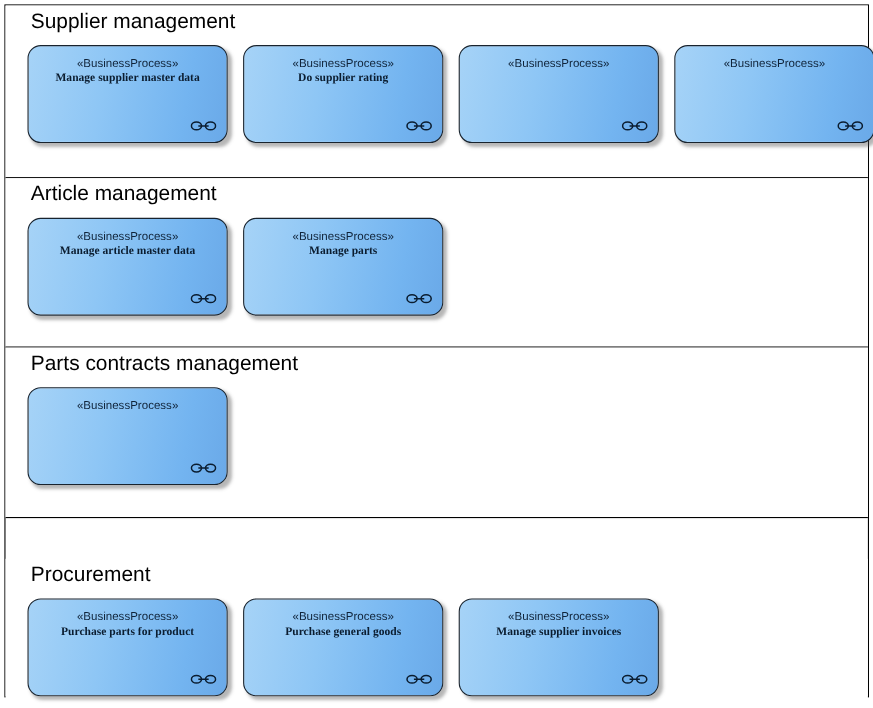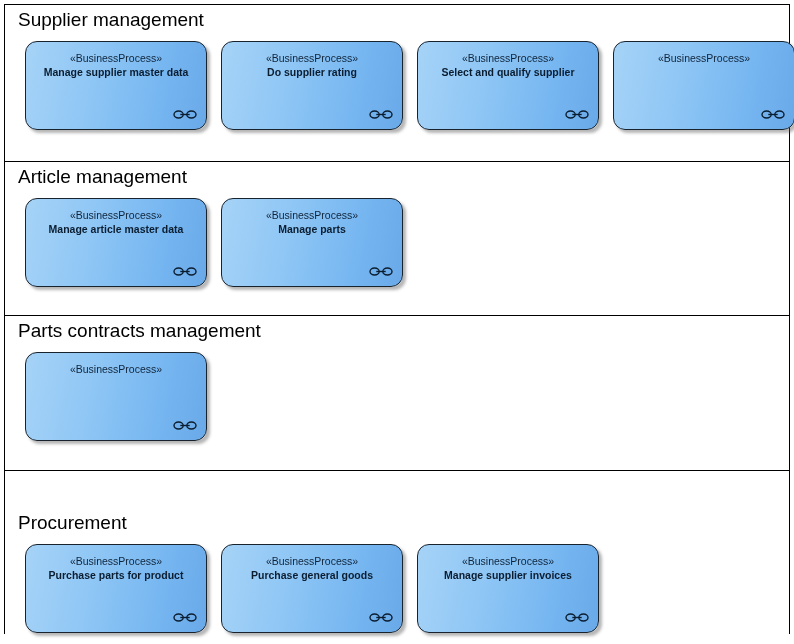--- a/index.html
+++ b/index.html
@@ -31,21 +31,21 @@
     box-sizing: border-box;
     border-bottom: 1px solid #000000;
     background: #ffffff;
   }
   .section.last {
     border-bottom: none;
   }
 
   .section-title {
     position: absolute;
-    left: 13px;
+    left: 23px;
     top: 4px;
     font-family: "Liberation Sans", sans-serif;
     font-size: 19px;
     font-weight: 400;
     color: #000000;
     letter-spacing: 0px;
     white-space: nowrap;
     line-height: 22px;
   }
 
@@ -83,21 +83,21 @@
     font-size: 10.5px;
     font-weight: 400;
     color: #10243a;
     line-height: 14px;
     white-space: nowrap;
     text-align: center;
   }
 
   .process-name {
     display: block;
-    font-family: Liberation Sans, sans-serif;
+    font-family: Liberation Serif, serif;
     font-size: 10.5px;
     font-weight: bold;
     color: #0b1d30;
     line-height: 14px;
   }
 
   .process-icon {
     position: absolute;
     right: 9px;
     bottom: 9px;
@@ -136,21 +136,20 @@
           </div>
           <svg class="process-icon" viewBox="0 0 24 11">
             <line x1="7.3" y1="5.5" x2="16.7" y2="5.5" stroke="#0b1d30" stroke-width="1.4"></line>
             <ellipse cx="5.6" cy="5.5" rx="4.6" ry="3.5" fill="none" stroke="#0b1d30" stroke-width="1.4"></ellipse>
             <ellipse cx="18.4" cy="5.5" rx="4.6" ry="3.5" fill="none" stroke="#0b1d30" stroke-width="1.4"></ellipse>
           </svg>
         </div>
         <div class="process-box">
           <div class="process-text">
             <span class="stereotype">«BusinessProcess»</span>
-            <span class="process-name">Select and qualify supplier</span>
           </div>
           <svg class="process-icon" viewBox="0 0 24 11">
             <line x1="7.3" y1="5.5" x2="16.7" y2="5.5" stroke="#0b1d30" stroke-width="1.4"></line>
             <ellipse cx="5.6" cy="5.5" rx="4.6" ry="3.5" fill="none" stroke="#0b1d30" stroke-width="1.4"></ellipse>
             <ellipse cx="18.4" cy="5.5" rx="4.6" ry="3.5" fill="none" stroke="#0b1d30" stroke-width="1.4"></ellipse>
           </svg>
         </div>
         <div class="process-box">
           <div class="process-text">
             <span class="stereotype">«BusinessProcess»</span>

